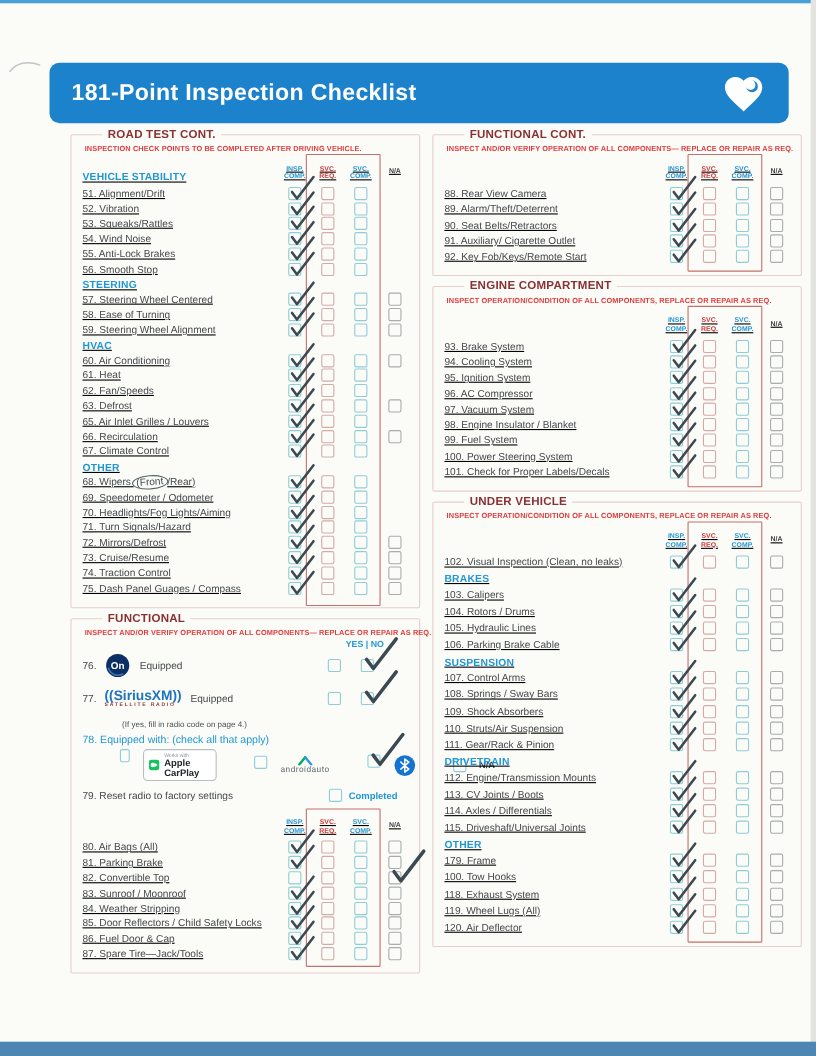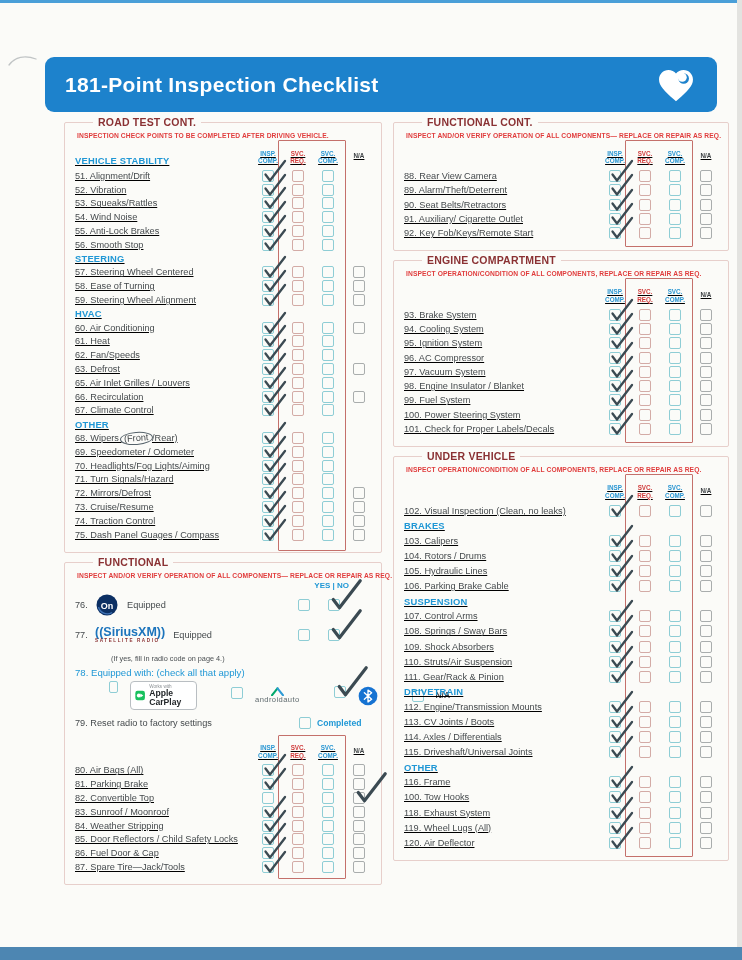--- a/index.html
+++ b/index.html
@@ -1457,21 +1457,21 @@
               <div class="cb cb-svc-comp"></div>
             </div>
             <div class="cell na">
               <div class="cb cb-na"></div>
             </div>
           </div>
           <div class="row">
             <div class="subhead">OTHER</div>
           </div>
           <div class="row">
-            <div class="lbl">116. Frame</div>
+            <div class="lbl">179. Frame</div>
             <div class="cell">
               <div class="cb cb-insp-comp">
                 <svg viewBox="0 0 26 26" class="ck">
                   <path d="M4.5 15.5 L9 21.5 L24 2"></path>
                 </svg>
               </div>
             </div>
             <div class="cell">
               <div class="cb cb-svc-req"></div>
             </div>

